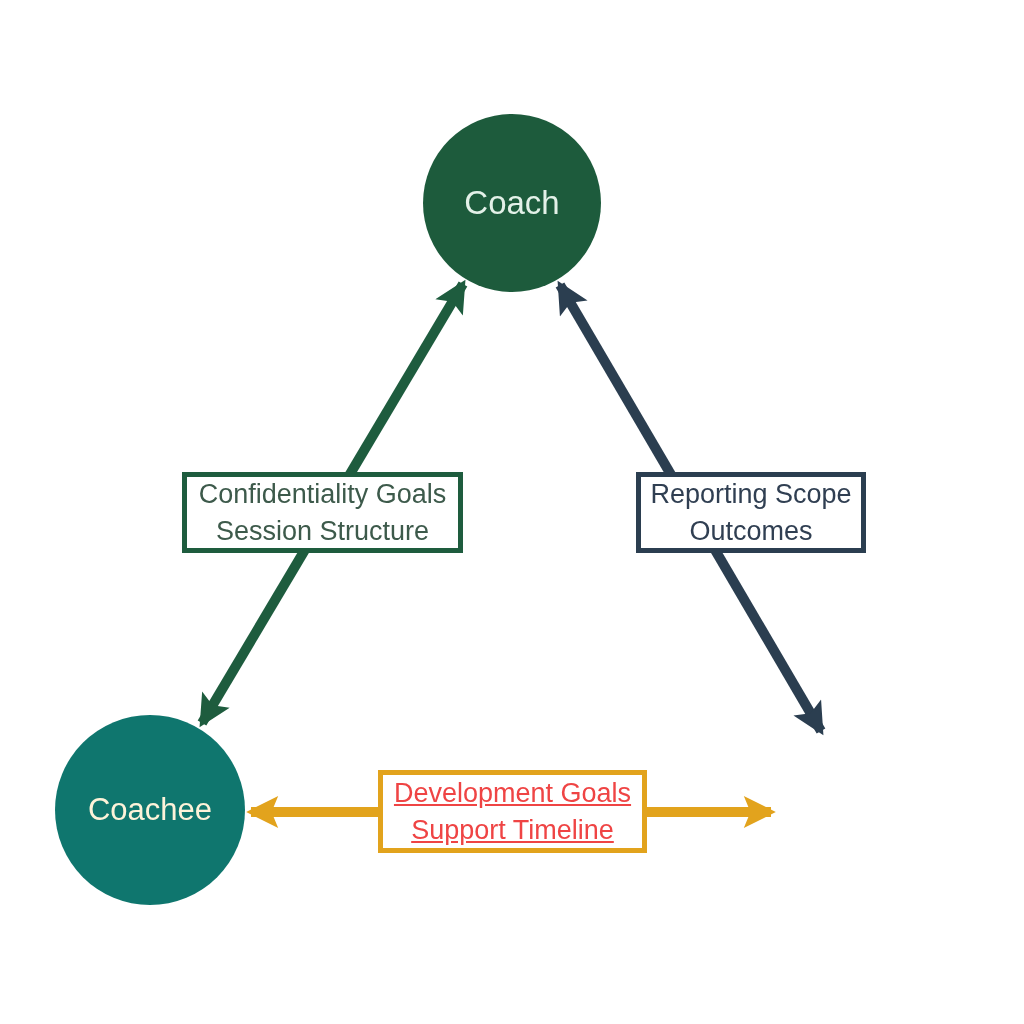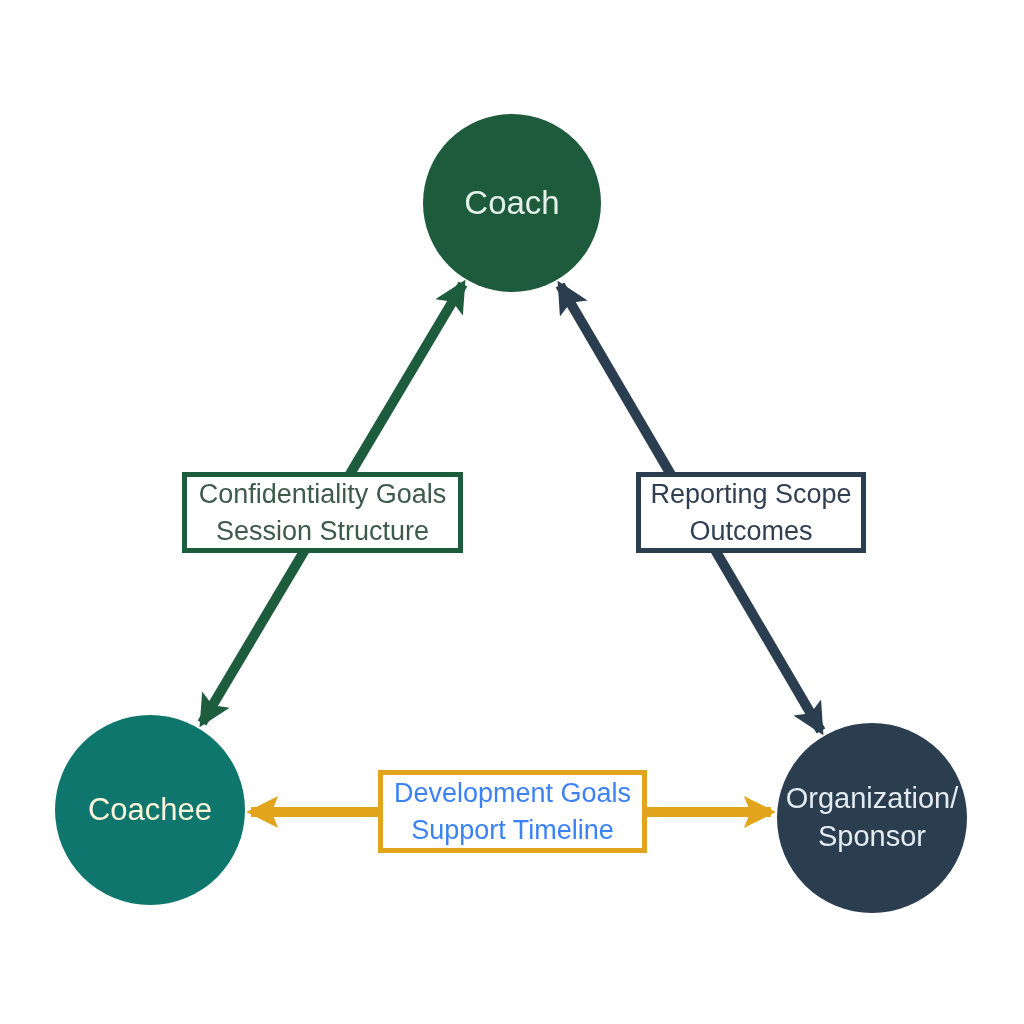--- a/index.html
+++ b/index.html
@@ -73,33 +73,29 @@
   </svg>
 
   <div class="node node-coach" style="background-color: rgb(29, 91, 60);">
     <span style="color: rgb(227, 241, 232);">Coach</span>
   </div>
 
   <div class="node node-coachee" style="background-color: #0f766e;">
     <span style="color: rgb(253, 243, 217);">Coachee</span>
   </div>
 
-  <div class="node node-org" style="background-color: rgb(43, 62, 80);">
-    <span style="color: rgb(228, 235, 241);">Organization/
-Sponsor</span>
-  </div>
 
   <div class="edge-label edge-label-left" style="border-color: rgb(30, 92, 62);">
     <span style="color: rgb(61, 90, 75);">Confidentiality Goals
 Session Structure</span>
   </div>
 
   <div class="edge-label edge-label-right" style="border-color: rgb(43, 62, 80);">
     <span style="color: rgb(48, 63, 82);">Reporting Scope
 Outcomes</span>
   </div>
 
   <div class="edge-label edge-label-bottom" style="border-color: rgb(226, 163, 29);">
-    <span style="color: #3b82f6;">Development Goals
+    <span style="color: #ef4444; text-decoration: underline;">Development Goals
 Support Timeline</span>
   </div>
 
 </div>
 
 </body></html>

